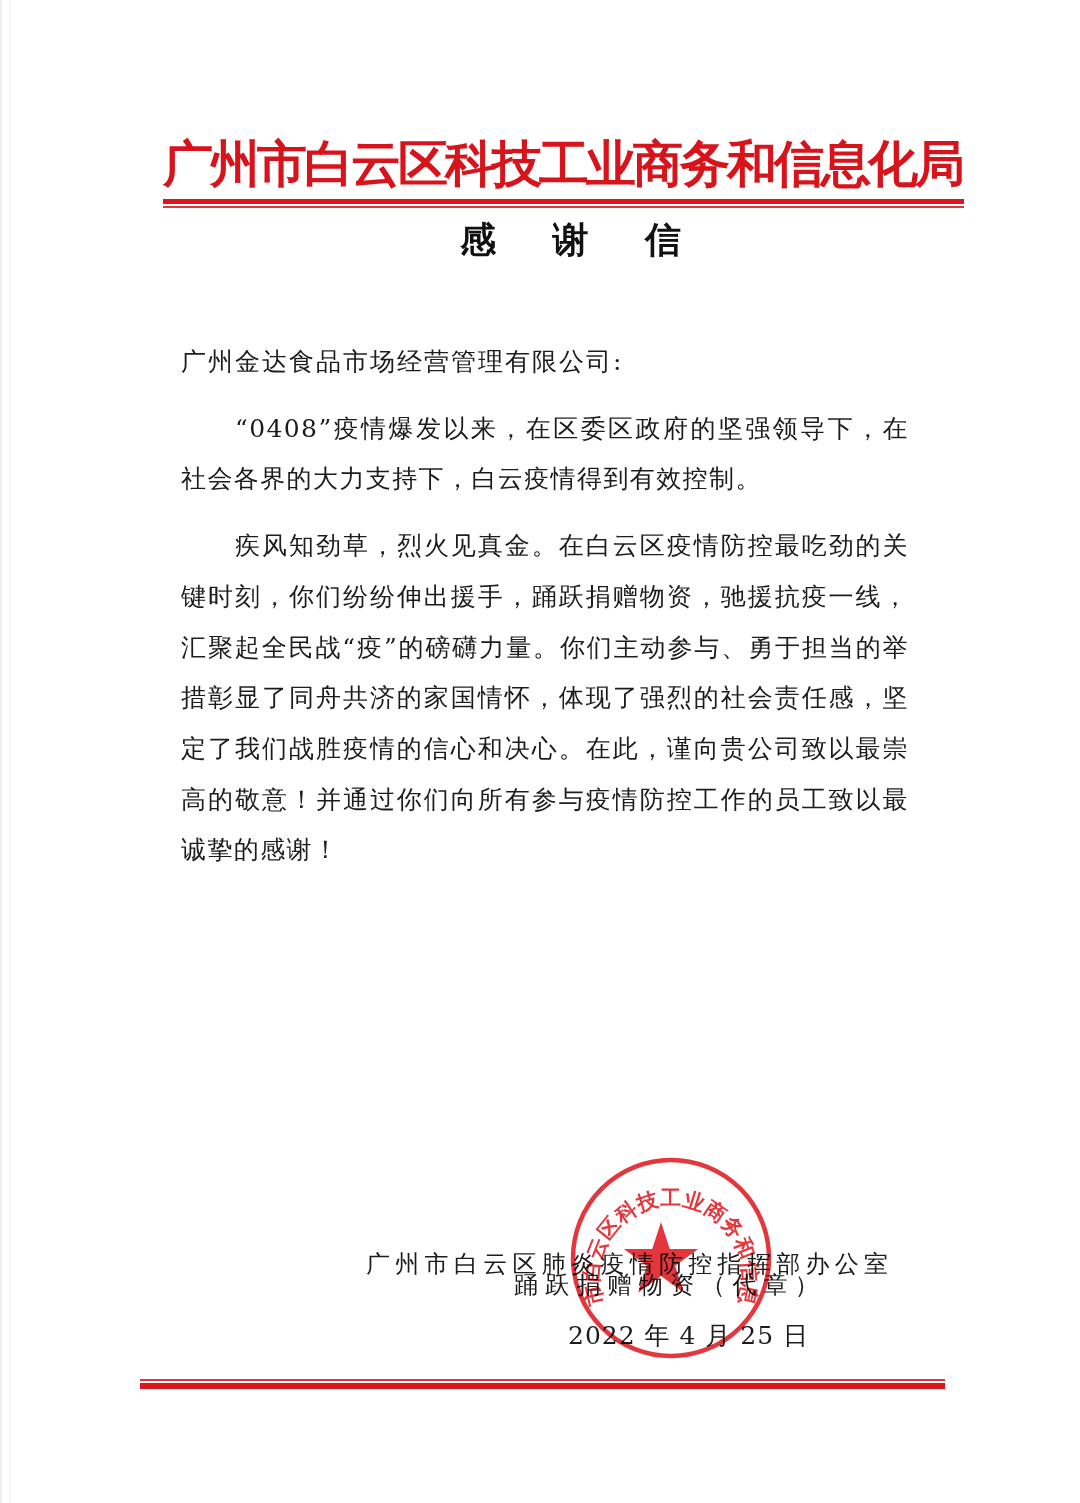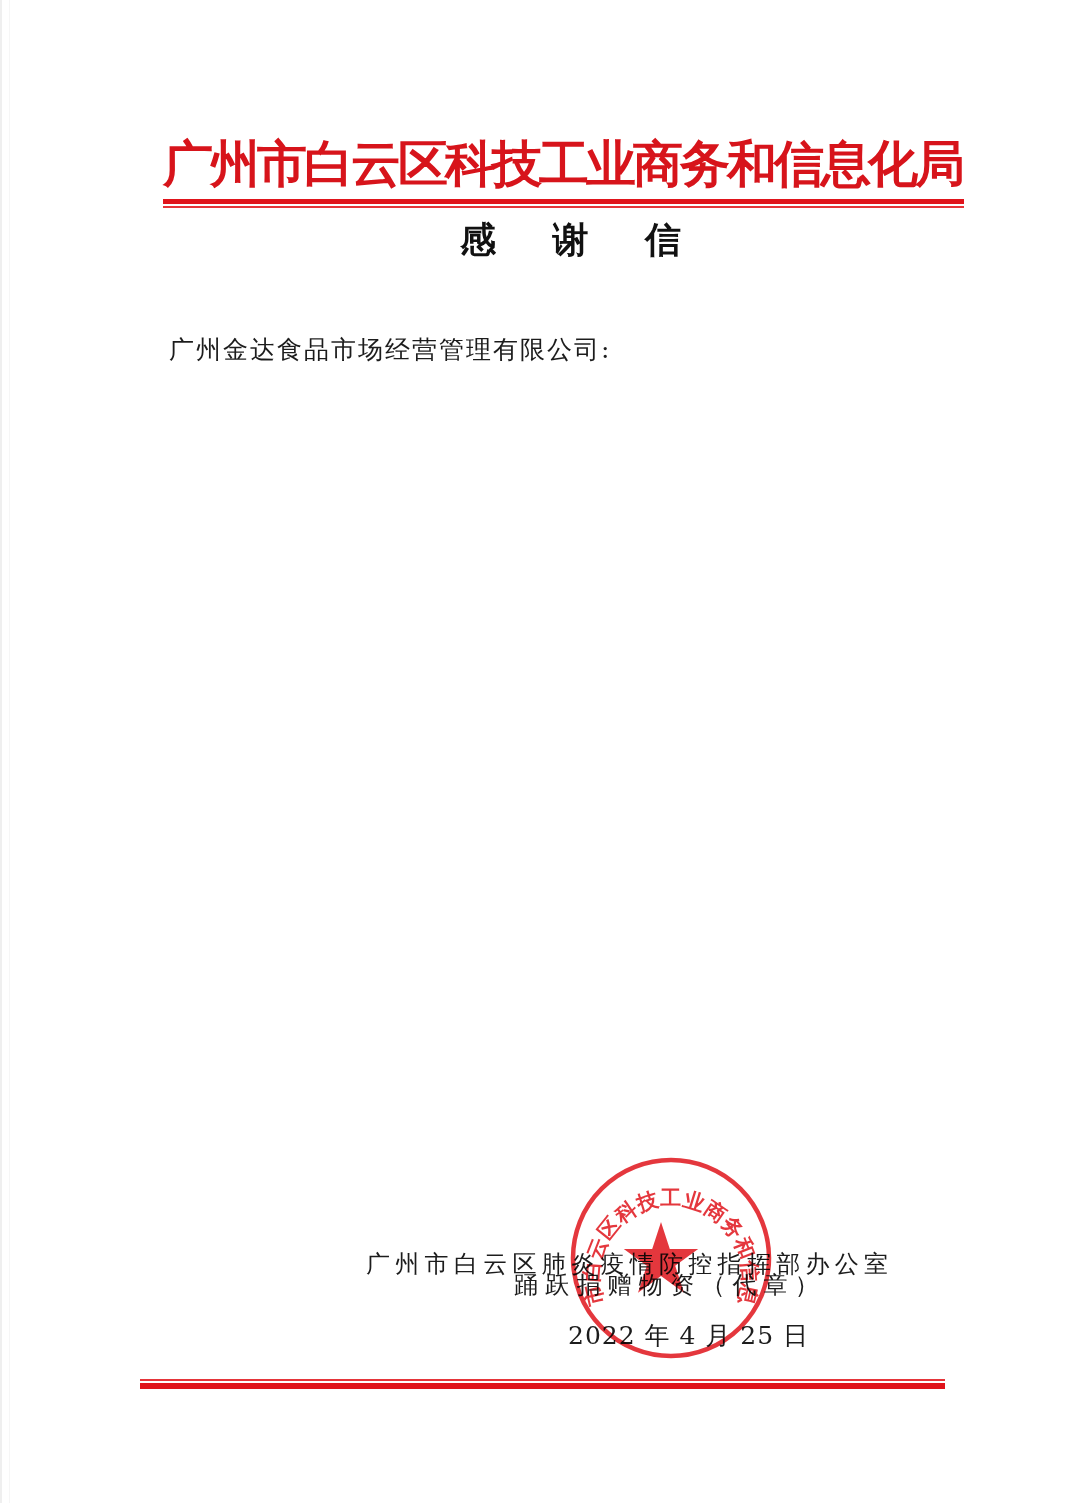--- a/index.html
+++ b/index.html
@@ -76,21 +76,21 @@
     width: 760px;
     font-family: "DejaVu Serif", "Liberation Serif", serif;
     font-size: 25px;
     line-height: 50.7px;
     letter-spacing: 1.4px;
     color: #1c1c1c;
     text-align: justify;
     text-justify: inter-character;
   }
   .body-text p {
-    margin: 4px;
+    margin: 16px;
   }
   .body-text p.indent {
     text-indent: 54px;
   }
   .salutation {
     letter-spacing: 2px;
   }
 
   
   .sig-line {
@@ -126,20 +126,22 @@
 <div class="edge-strip-2"></div>
 
 <div class="letterhead-title" id="lh-title" style="transform: scaleX(1);">广州市白云区科技工业商务和信息化局</div>
 <div class="rule rule-top-thick"></div>
 <div class="rule rule-top-thin"></div>
 
 <div class="doc-title">感 谢 信</div>
 
 <div class="body-text">
   <p class="salutation">广州金达食品市场经营管理有限公司:</p>
+  <p class="indent">“0408”疫情爆发以来，在区委区政府的坚强领导下，在社会各界的大力支持下，白云疫情得到有效控制。</p>
+  <p class="indent">疾风知劲草，烈火见真金。在白云区疫情防控最吃劲的关键时刻，你们纷纷伸出援手，踊跃捐赠物资，驰援抗疫一线，汇聚起全民战“疫”的磅礴力量。你们主动参与、勇于担当的举措彰显了同舟共济的家国情怀，体现了强烈的社会责任感，坚定了我们战胜疫情的信心和决心。在此，谨向贵公司致以最崇高的敬意！并通过你们向所有参与疫情防控工作的员工致以最诚挚的感谢！</p>
 </div>
 
 <div class="sig-line sig-org">广州市白云区肺炎疫情防控指挥部办公室</div>
 <div class="sig-line sig-group">踊跃捐赠物资（代章）</div>
 <div class="sig-line sig-date">2022 年 4 月 25 日</div>
 
 <svg class="seal" viewBox="0 0 204 204" xmlns="http://www.w3.org/2000/svg">
   <defs>
     <path id="seal-arc" d="M 36 150 A 72 72 0 1 1 168 150"></path>
   </defs>

